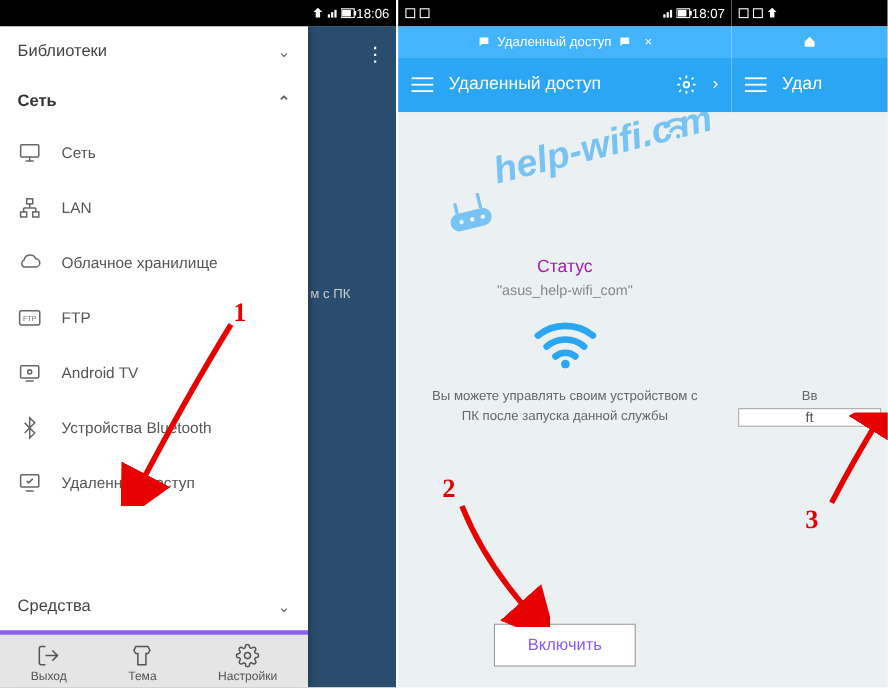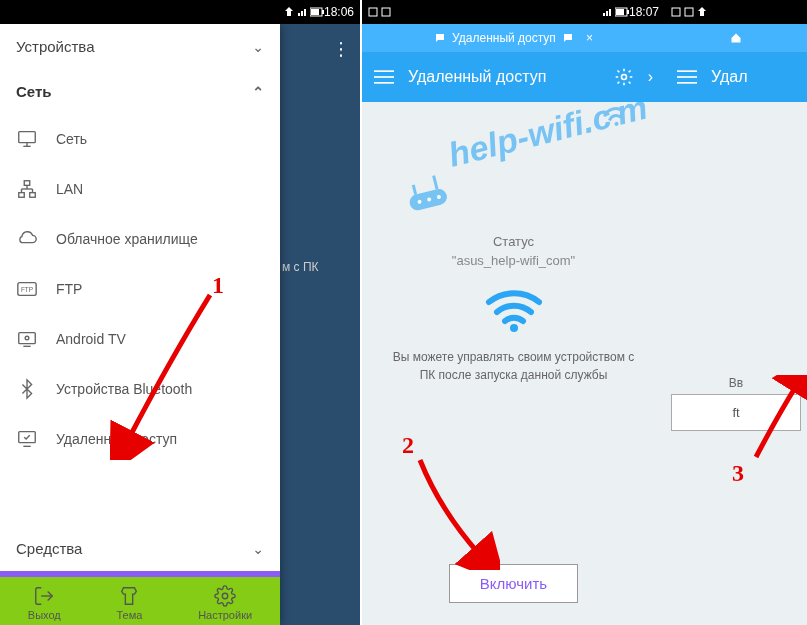--- a/index.html
+++ b/index.html
@@ -10,37 +10,37 @@
 .phone3{left:665px;width:142px}
 .statusbar{height:24px;background:#000;color:#fff;display:flex;align-items:center;justify-content:flex-end;padding:0 6px;font-size:12px;gap:0}
 .statusbar .sicons{display:flex;gap:3px;align-items:center}
 .drawer{background:#fff;width:280px;height:601px;position:absolute;top:24px;left:0;z-index:10;box-shadow:2px 0 8px rgba(0,0,0,0.3);display:flex;flex-direction:column}
 .backdrop{position:absolute;top:24px;left:0;right:0;height:601px;background:#2a4d6e;z-index:5}
 .section-hdr{padding:14px 16px;display:flex;justify-content:space-between;align-items:center;color:#444;font-size:15px}
 .section-hdr.bold{font-weight:600;color:#333}
 .menu-list{flex:1;overflow:hidden}
 .menu-item{display:flex;align-items:center;padding:14px 16px;gap:18px;color:#555;font-size:14px}
 .menu-item .mi-icon{width:22px;height:22px;display:flex;align-items:center;justify-content:center}
-.bottom-bar{border-top:6px solid #8b5cf6;padding:8px 0 4px;display:flex;justify-content:space-around;background:#84cc16}
+.bottom-bar{border-top:4px solid #8b5cf6;padding:8px 0 4px;display:flex;justify-content:space-around;background:#e5e5e5}
 .bb-item{display:flex;flex-direction:column;align-items:center;gap:2px;font-size:11px;color:#555}
 .bb-item .bb-icon{width:22px;height:22px}
 .chevron{font-size:14px;color:#666}
 .topbar{height:28px;background:#44b4ff;display:flex;align-items:center;justify-content:center;gap:6px;color:#fff;font-size:12px}
 .appbar{height:50px;background:#2ba6f5;display:flex;align-items:center;padding:0 12px;gap:14px;color:#fff;font-size:16px}
 .appbar .ab-title{flex:1}
 .content2{background:#ebf0f2;height:523px;padding:12px;text-align:center;color:#555;font-size:13px;position:relative}
-.status-title{margin-top:120px;font-size:13px;color:#737373}
+.status-title{margin-top:120px;font-size:16px;color:#a21caf}
 .status-sub{font-size:13px;color:#888;margin-top:4px}
 .wifi-big{margin:14px auto 16px;width:60px;height:50px}
 .desc{font-size:12px;color:#666;line-height:1.5;padding:0 10px}
 .btn-enable{margin:180px auto 0;border:1px solid #999;background:#fff;padding:10px 30px;display:inline-block;font-size:15px;color:#8b5cf6}
 .content3{background:#ebf0f2;height:523px;padding:12px;text-align:center;color:#555;font-size:13px;position:relative}
-.input3{position:absolute;top:274px;left:0;right:0;padding:0 6px}
+.input3{position:absolute;top:251px;left:0;right:0;padding:0 6px}
 .input3 .lbl{font-size:12px;color:#666;margin-bottom:4px}
-.input3 .fld{border:1px solid #aaa;background:#fff;padding:10px;font-size:13px;text-align:center}
+.input3 .fld{border:1px solid #aaa;background:#fff;padding:0;font-size:13px;text-align:center}
 .annotation{position:absolute;z-index:50;color:#e60000;font-weight:bold;font-size:24px;font-family:'Times New Roman',serif}
 .arrow{position:absolute;z-index:49}
 .watermark{position:absolute;z-index:20;opacity:0.6;pointer-events:none}
 svg{display:block}
 .ovf{position:absolute;top:24px;right:0;width:80px;height:50px;background:#2a4d6e;z-index:6;display:flex;align-items:center;justify-content:flex-end;padding-right:10px}
 .ovf-dot{color:#fff;font-size:18px}
 .hidden-part{position:absolute;top:260px;left:282px;width:63px;color:#ccc;font-size:12px;z-index:6}
 </style>
 </head>
 <body>
@@ -65,21 +65,21 @@
     <span>18:06</span>
   </div>
   <div class="backdrop"></div>
   <div class="ovf">
       <span class="ovf-dot">⋮</span>
     </div>
   <div class="hidden-part">м с ПК</div>
 
   <div class="drawer">
     <div class="section-hdr">
-      <span>Устройства</span>
+      <span>Библиотеки</span>
       <span class="chevron">⌄</span>
     </div>
     <div class="section-hdr bold">
       <span>Сеть</span>
       <span class="chevron">⌃</span>
     </div>
     <div class="menu-list">
       <div class="menu-item">
         <span class="mi-icon">
             <svg width="22" height="22" viewBox="0 0 24 24" fill="none" stroke="#666" stroke-width="1.5">

